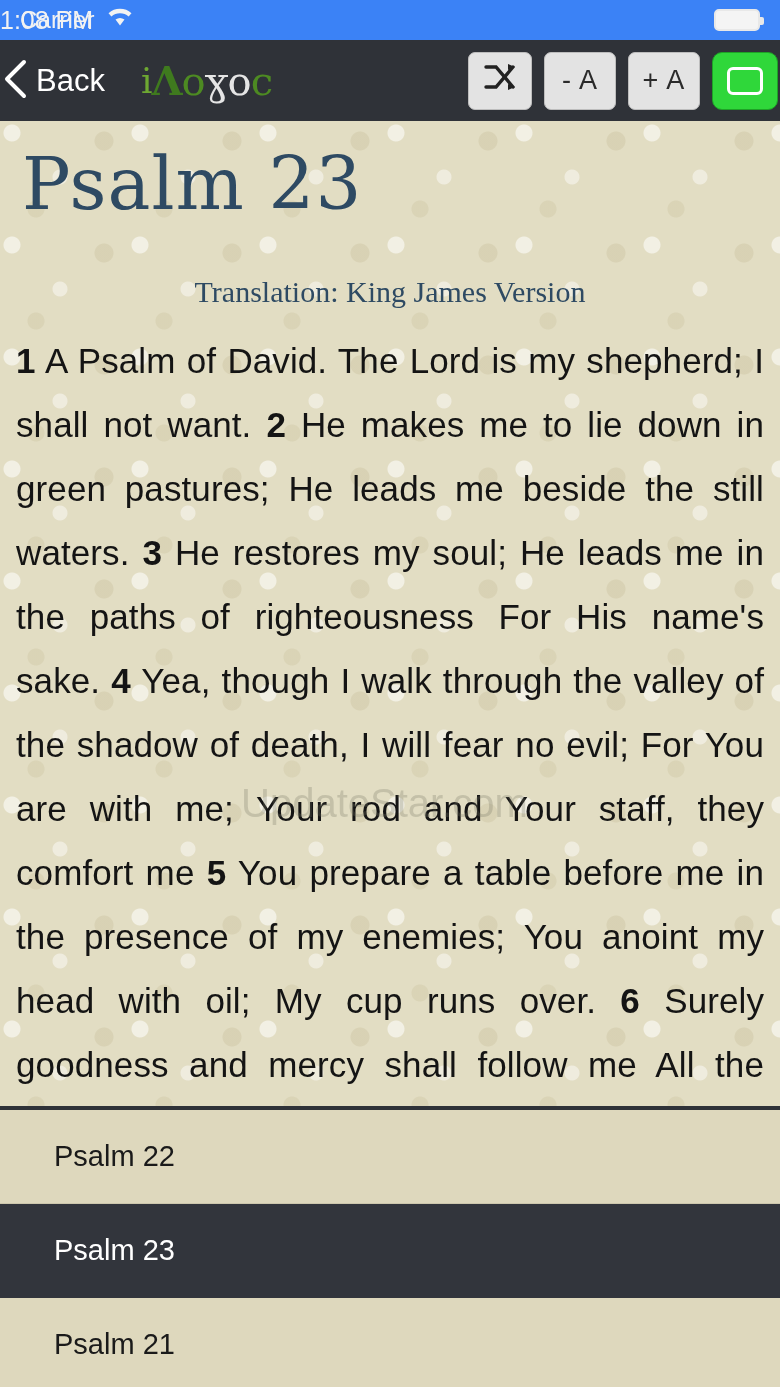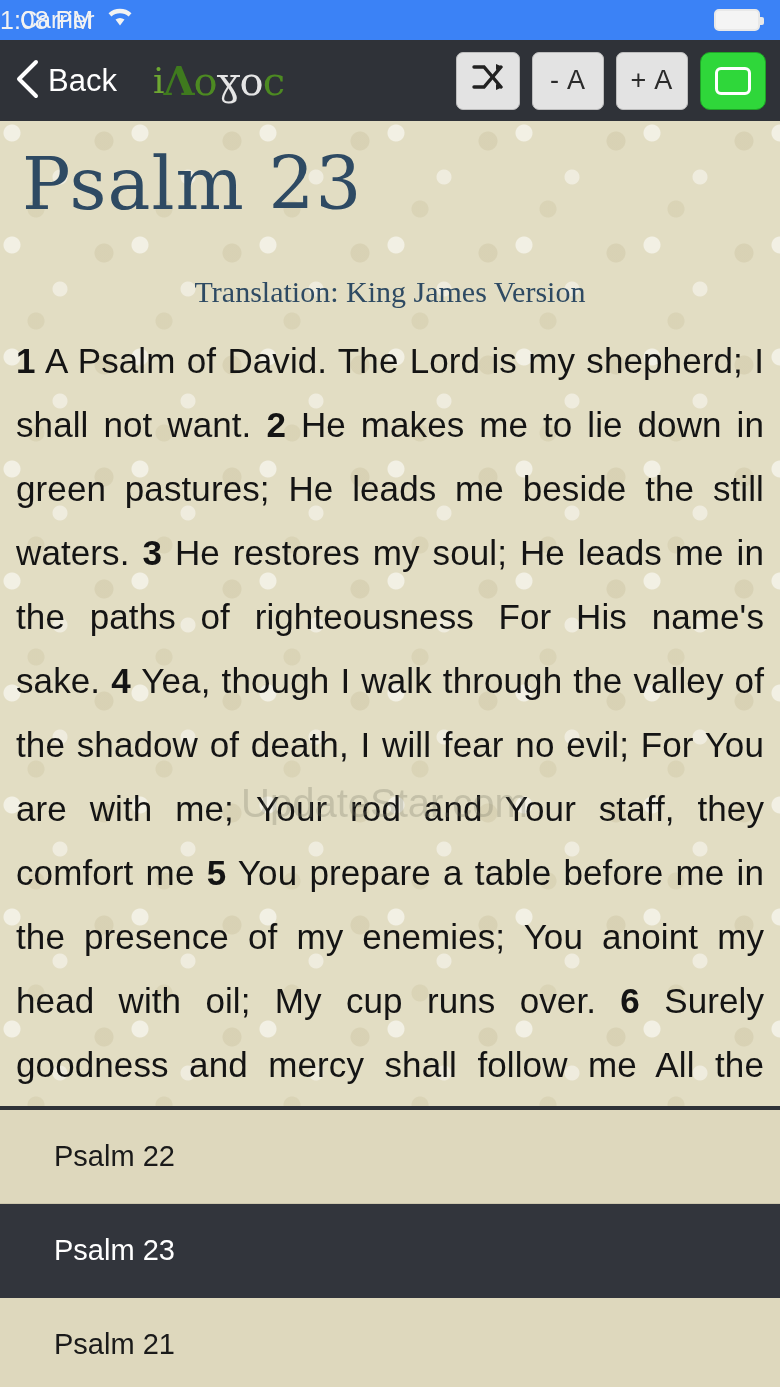--- a/index.html
+++ b/index.html
@@ -70,21 +70,21 @@
     background: #e8e8e8;
     border-radius: 0 2px 2px 0;
   }
 
   
   .nav-bar {
     height: 81px;
     background: #2f3238;
     display: flex;
     align-items: center;
-    padding: 0 14px;
+    padding: 0 2px;
     box-sizing: border-box;
     position: relative;
     text-align: center;
   }
   .back-btn {
     display: flex;
     align-items: center;
     gap: 8px;
     color: #ffffff;
     cursor: pointer;

